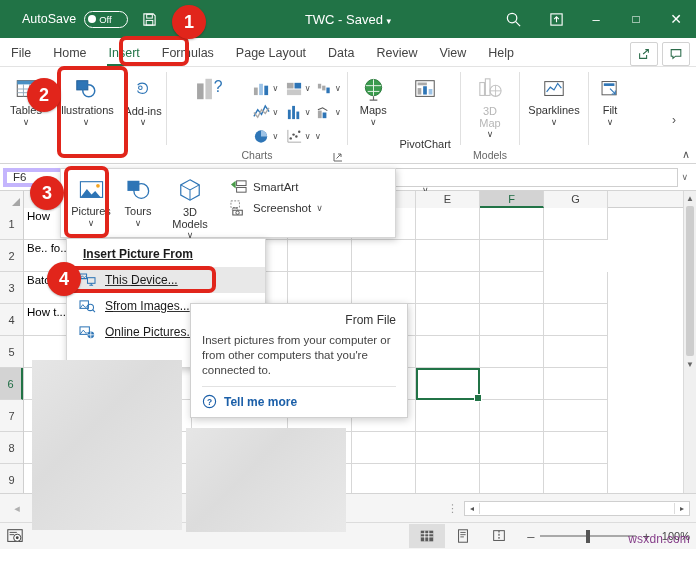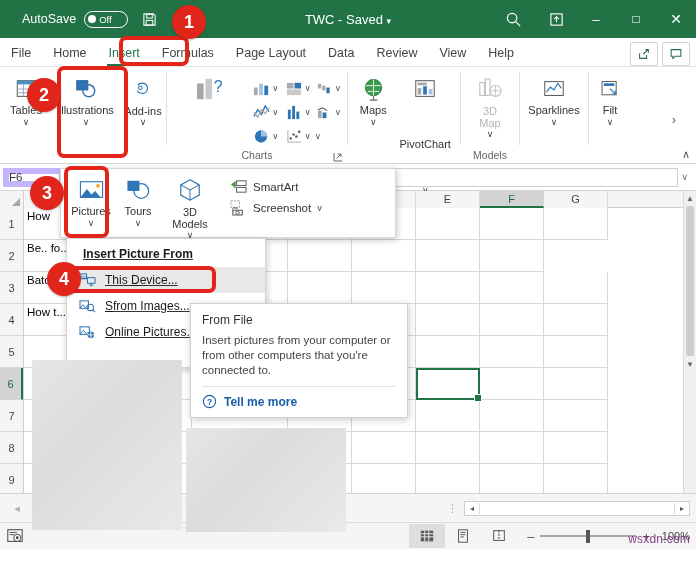--- a/index.html
+++ b/index.html
@@ -84,22 +84,22 @@
   .dlg{
     position:absolute;right:4px;bottom:1px;width:10px;height:10px;
   }
 
   
   .fbar{
     height:26px;background:#fff;display:flex;align-items:center;
     border-bottom:1px solid #d4d4d4;padding:0 3px;gap:3px;
   }
   .namebox{
-    width:62px;height:19px;border:6px solid #c4b5fd;background:#fff;
-    font-size:11.5px;display:flex;align-items:center;box-sizing:border-box;
+    width:62px;height:19px;border:4px solid #c4b5fd;background:#fff;
+    font-size:11.5px;display:flex;align-items:center;padding-left:6px;box-sizing:border-box;
   }
   .fx-sep{width:1px;height:17px;background:#d9d9d9;}
   .finput{
     flex:1;height:19px;border:1px solid #cfcfcf;background:#fff;box-sizing:border-box;
     display:flex;align-items:center;padding-left:5px;font-size:11.5px;
   }
   .fchev{margin-left:auto;padding-right:5px;font-size:9px;color:#666;}
 
   
   .gridwrap{position:relative;height:302px;background:#fff;overflow:hidden;}
@@ -211,21 +211,21 @@
     display:flex;align-items:center;gap:9px;height:26px;padding:0 12px 0 12px;
     font-size:12px;color:#1a1a1a;
   }
   .mi.hl{background:#e8e8e8;}
   .mi u{text-decoration:underline;}
 
   .tooltip{
     position:absolute;background:#fff;border:1px solid #d0d0d0;
     box-shadow:1px 2px 8px rgba(0,0,0,.2);box-sizing:border-box;padding:9px 11px 0 11px;
   }
-  .tt-title{font-size:12px;color:#333;font-weight:normal;margin-bottom:6px;}
+  .tt-title{font-size:12px;color:#333;font-weight:normal;margin-bottom:6px;text-align:right;}
   .tt-body{font-size:11.5px;color:#444;line-height:15px;}
   .tt-div{height:1px;background:#e2e2e2;margin:8px 0 0 0;}
   .tt-link{display:flex;align-items:center;gap:7px;padding:7px 0 8px 0;font-size:12px;color:#1b5fa8;font-weight:bold;}
 
   .blur{
     position:absolute;
     background:linear-gradient(135deg,#e6e6e6,#dcdcdc 40%,#e9e9e9);
     filter:blur(0.4px);
   }
   .watermark{

